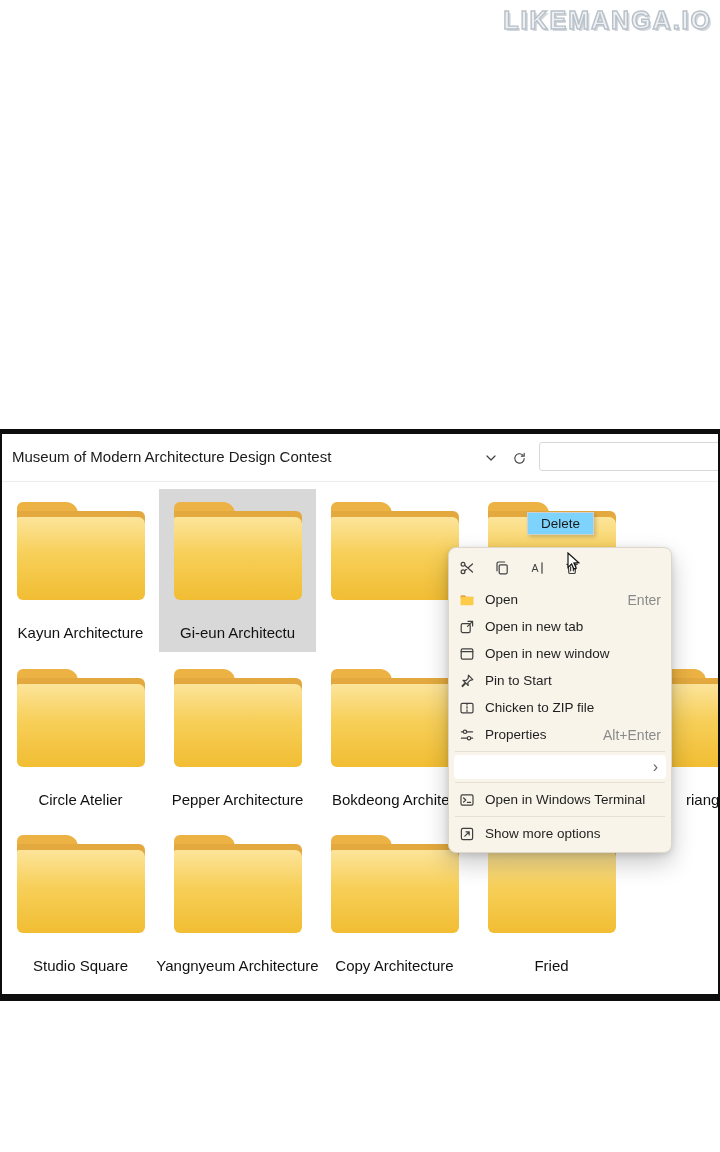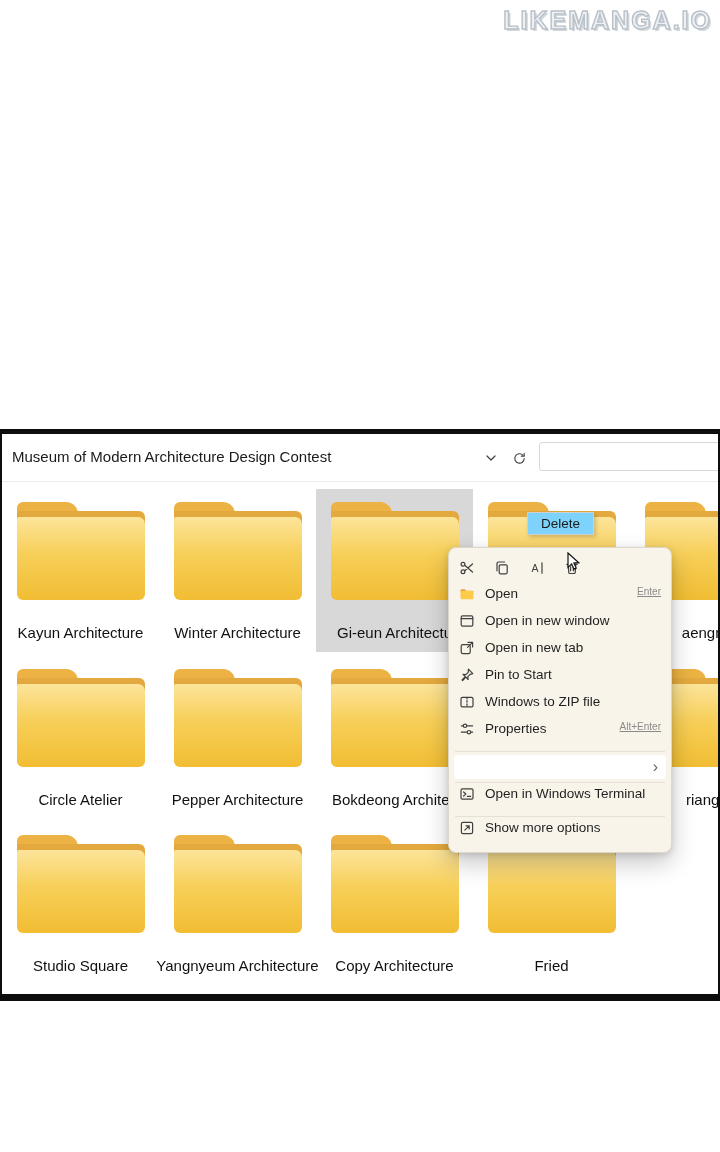--- a/index.html
+++ b/index.html
@@ -43,24 +43,24 @@
   .flabel{margin-top:24px;font-size:15px;color:#111;white-space:nowrap;}
   
   .ctxmenu{
     position:absolute;left:446px;top:113px;width:224px;box-sizing:border-box;z-index:20;
     background:#f9f4ea;border:1px solid #ddd7cb;border-radius:8px;padding:6px 0 5px;
     box-shadow:0 10px 24px rgba(0,0,0,.22), 0 2px 6px rgba(0,0,0,.12);
   }
   .qa-row{display:flex;gap:11px;padding:2px 6px 6px 6px;align-items:center;}
   .qa{width:24px;height:24px;display:flex;align-items:center;justify-content:center;
     background:none;border:none;border-radius:4px;padding:0;cursor:default;}
-  .mi{height:27px;display:flex;padding:0 10px;cursor:default;}
+  .mi{height:27px;display:flex;align-items:center;padding:0 10px;cursor:default;}
   .mi-ic{width:16px;height:16px;flex:none;display:flex;align-items:center;justify-content:center;}
   .mi-label{margin-left:10px;font-size:13.5px;color:#1f1f1f;white-space:nowrap;}
-  .mi-sc{margin-left:auto;font-size:10px;color:#8a8a8a;white-space:nowrap;text-decoration:underline;}
+  .mi-sc{margin-left:auto;font-size:14px;color:#8a8a8a;white-space:nowrap;}
   .sep{height:1px;background:#e6e0d4;margin:3px 6px;}
   .mi-empty{height:24px;display:flex;align-items:center;justify-content:flex-end;
     padding:0 8px;margin:0 5px;background:#ffffff;border-radius:4px;}
   .mi-empty .chev{font-size:16px;color:#666;line-height:1;}
   
   .tooltip{position:absolute;left:527px;top:512px;z-index:30;background:#7dd3fc;border:1px solid #cfcfcf;
     box-shadow:2px 2px 4px rgba(0,0,0,.18);padding:3px 13px;font-size:13.5px;color:#1a1a1a;}
   
   .cursor{position:absolute;left:566px;top:552px;z-index:40;}
   svg.ic{stroke:#404040;fill:none;stroke-width:1.2;stroke-linecap:round;stroke-linejoin:round;}
@@ -90,28 +90,20 @@
 
   <div class="grid-row row-1">
     <div class="cell">
       <div class="folder">
           <div class="f-tab"></div>
           <div class="f-back"></div>
           <div class="f-front"></div>
         </div>
       <div class="flabel">Kayun Architecture</div>
     </div>
-    <div class="cell">
-      <div class="folder">
-          <div class="f-tab"></div>
-          <div class="f-back"></div>
-          <div class="f-front"></div>
-        </div>
-      <div class="flabel">Winter Architecture</div>
-    </div>
     <div class="cell selected">
       <div class="folder">
           <div class="f-tab"></div>
           <div class="f-back"></div>
           <div class="f-front"></div>
         </div>
       <div class="flabel">Gi-eun Architectu</div>
     </div>
     <div class="cell">
       <div class="folder">
@@ -246,54 +238,54 @@
             <path d="M1.5 4.2a1 1 0 0 1 1-1h3.2l1.6 1.6h6.2a1 1 0 0 1 1 1v.4H1.5z" fill="#e8a33b"></path>
             <rect x="1.5" y="5" width="13" height="8.2" rx="1" fill="#fbcb49"></rect>
           </svg>
       </span>
       <span class="mi-label">Open</span>
       <span class="mi-sc">Enter</span>
     </div>
     <div class="mi">
       <span class="mi-ic">
         <svg class="ic" width="16" height="16" viewBox="0 0 16 16">
+            <rect x="2.2" y="4.6" width="9" height="9" rx="1.6"></rect>
+            <path d="M9 2.4h4.6V7M13.4 2.6L8.6 7.4"></path>
+          </svg>
+      </span>
+      <span class="mi-label">Open in new tab</span>
+      <span class="mi-sc"></span>
+    </div>
+    <div class="mi">
+      <span class="mi-ic">
+        <svg class="ic" width="16" height="16" viewBox="0 0 16 16">
             <rect x="2.2" y="2.8" width="11.6" height="10.4" rx="1.4"></rect>
             <path d="M2.2 5.6h11.6"></path>
           </svg>
       </span>
       <span class="mi-label">Open in new window</span>
       <span class="mi-sc"></span>
     </div>
     <div class="mi">
       <span class="mi-ic">
         <svg class="ic" width="16" height="16" viewBox="0 0 16 16">
-            <rect x="2.2" y="4.6" width="9" height="9" rx="1.6"></rect>
-            <path d="M9 2.4h4.6V7M13.4 2.6L8.6 7.4"></path>
-          </svg>
-      </span>
-      <span class="mi-label">Open in new tab</span>
-      <span class="mi-sc"></span>
-    </div>
-    <div class="mi">
-      <span class="mi-ic">
-        <svg class="ic" width="16" height="16" viewBox="0 0 16 16">
             <path d="M9.4 2.2l4.4 4.4-2.7.7-2.3 2.3.4 2.9-2.3-2.3-3.3 3.3-.6-.6 3.3-3.3-2.3-2.3 2.9.4 2.3-2.3z"></path>
           </svg>
       </span>
       <span class="mi-label">Pin to Start</span>
       <span class="mi-sc"></span>
     </div>
     <div class="mi">
       <span class="mi-ic">
         <svg class="ic" width="16" height="16" viewBox="0 0 16 16">
             <rect x="2" y="3.4" width="12" height="9.4" rx="1.4"></rect>
             <path d="M8 3.4v9.4" stroke-dasharray="1.6 1.6"></path>
           </svg>
       </span>
-      <span class="mi-label">Windows to ZIP file</span>
+      <span class="mi-label">Chicken to ZIP file</span>
       <span class="mi-sc"></span>
     </div>
     <div class="mi">
       <span class="mi-ic">
         <svg class="ic" width="16" height="16" viewBox="0 0 16 16">
             <path d="M2.4 4.8h11.2M2.4 11.2h11.2"></path>
             <circle cx="6" cy="4.8" r="1.7" fill="#f9f4ea"></circle>
             <circle cx="10" cy="11.2" r="1.7" fill="#f9f4ea"></circle>
           </svg>
       </span>

